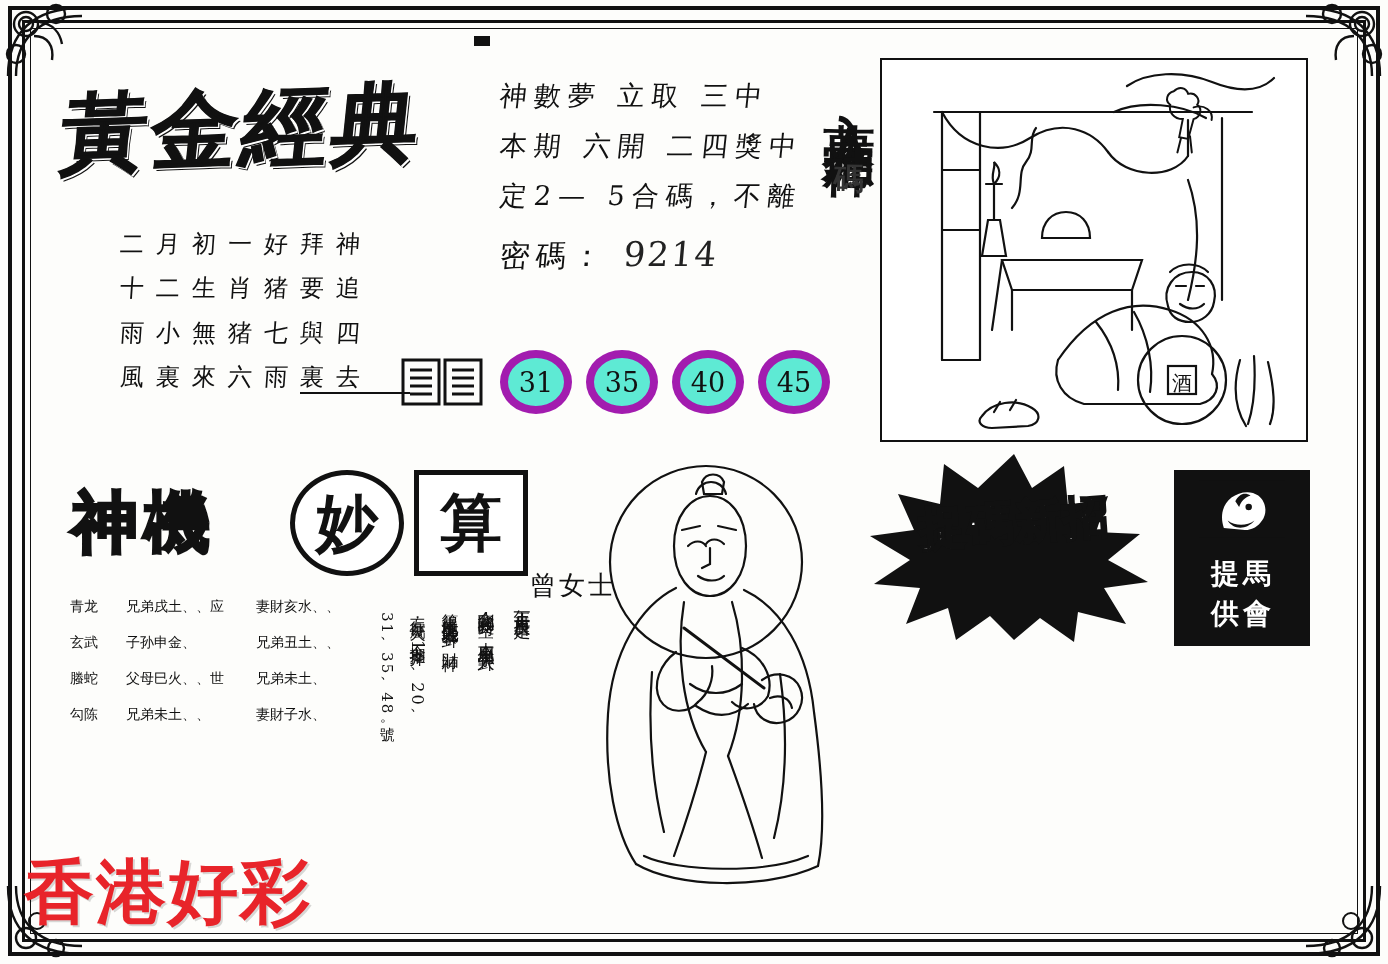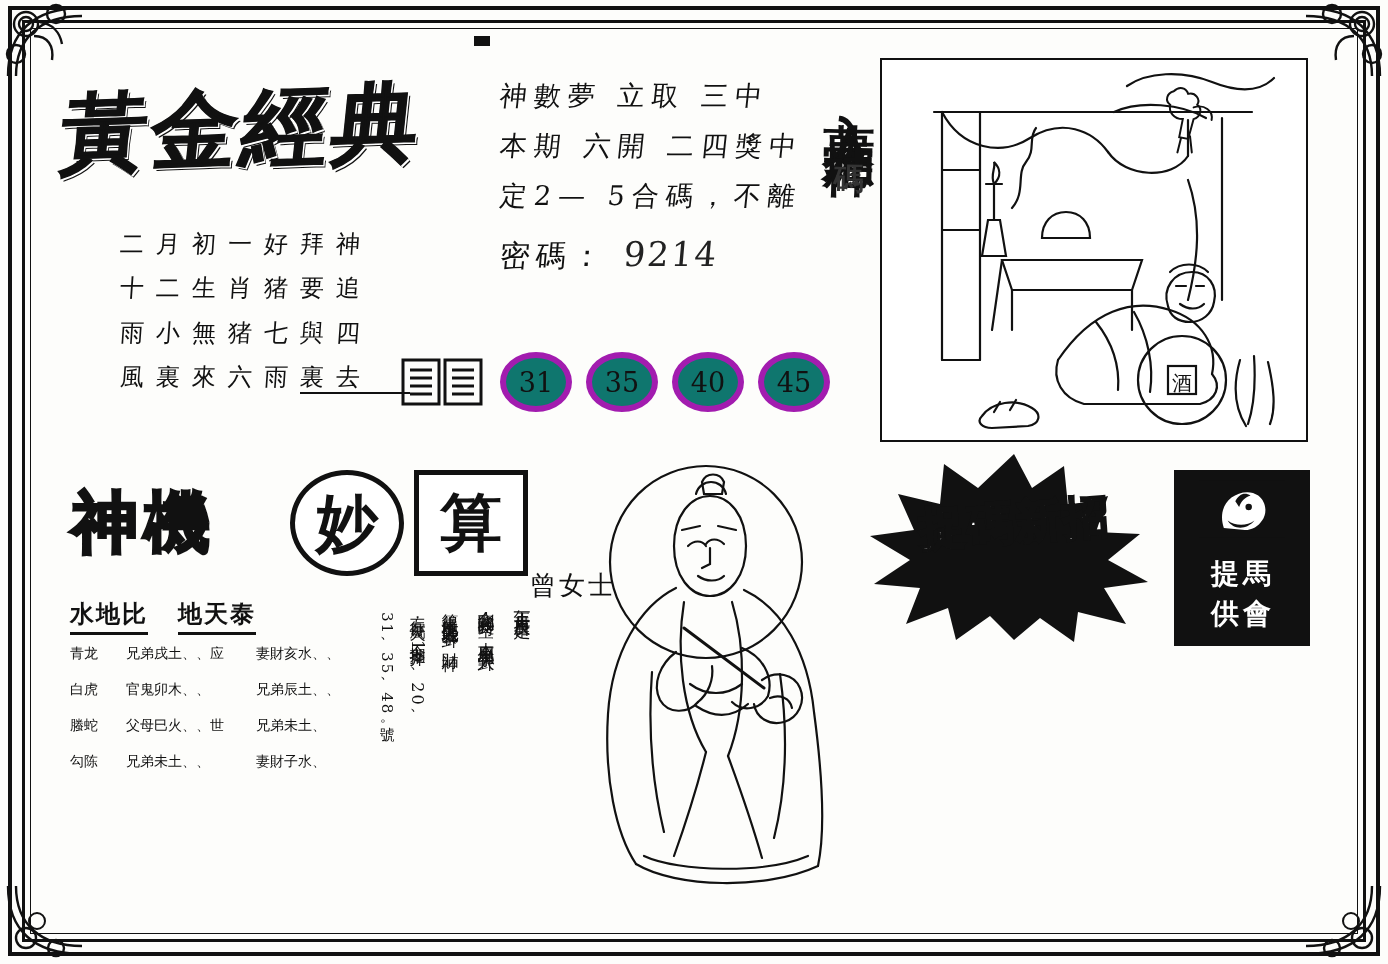--- a/index.html
+++ b/index.html
@@ -86,24 +86,24 @@
     white-space:nowrap;transform:skewX(-5deg);
   }
   .password .num{font-size:34px;letter-spacing:2px;color:#222;}
 
   
   .balls{
     left:500px;top:352px;width:330px;height:60px;
     display:flex;gap:14px;align-items:center;
   }
   .ball{
-    width:60px;height:48px;border:6px solid #a21caf;border-radius:50%;
+    width:60px;height:48px;border:8px solid #a21caf;border-radius:50%;
     display:flex;align-items:center;justify-content:center;
     font-family:"DejaVu Serif", serif;font-size:27px;color:#111;
-    background:#0f766e;
+    background:#5eead4;
   }
   .book-icon{
     position:absolute;left:400px;top:352px;width:84px;height:60px;
   }
 
   
   .vtitle{
     left:820px;top:72px;width:62px;height:410px;
     font-family:"DejaVu Serif", serif;
     font-weight:bold;
@@ -406,33 +406,29 @@
   <div class="panel shenji">
     <div class="outline">神機</div>
   </div>
   <div class="miaosuan">
     <div class="ms-char round">妙</div>
     <div class="ms-char">算</div>
   </div>
   <div class="ms-name">曾女士</div>
 
   <div class="panel hex-table">
-    <div class="hex-head">
-      <div>水地比</div>
-      <div>地天泰</div>
-    </div>
     <div class="hex-row">
       <div class="c1">青龙</div>
       <div class="c2">兄弟戌土、、应</div>
       <div class="c3">妻財亥水、、</div>
     </div>
     <div class="hex-row">
-      <div class="c1">白虎</div>
-      <div class="c2">官鬼卯木、、</div>
-      <div class="c3">兄弟辰土、、</div>
+      <div class="c1">玄武</div>
+      <div class="c2">子孙申金、</div>
+      <div class="c3">兄弟丑土、、</div>
     </div>
     <div class="hex-row">
       <div class="c1">螣蛇</div>
       <div class="c2">父母巳火、、世</div>
       <div class="c3">兄弟未土、</div>
     </div>
     <div class="hex-row">
       <div class="c1">勾陈</div>
       <div class="c2">兄弟未土、、</div>
       <div class="c3">妻財子水、</div>
@@ -512,17 +508,18 @@
         <span>供</span>
         <span>會</span>
       </div>
     </div>
   </div>
 
   <div class="panel couplet">
   </div>
 
   <div class="watermark">
+    <div class="wm-cn">香港好彩</div>
   </div>
   <div class="dot-l"></div>
   <div class="dot-r"></div>
 
 </div>
 
 </body></html>

